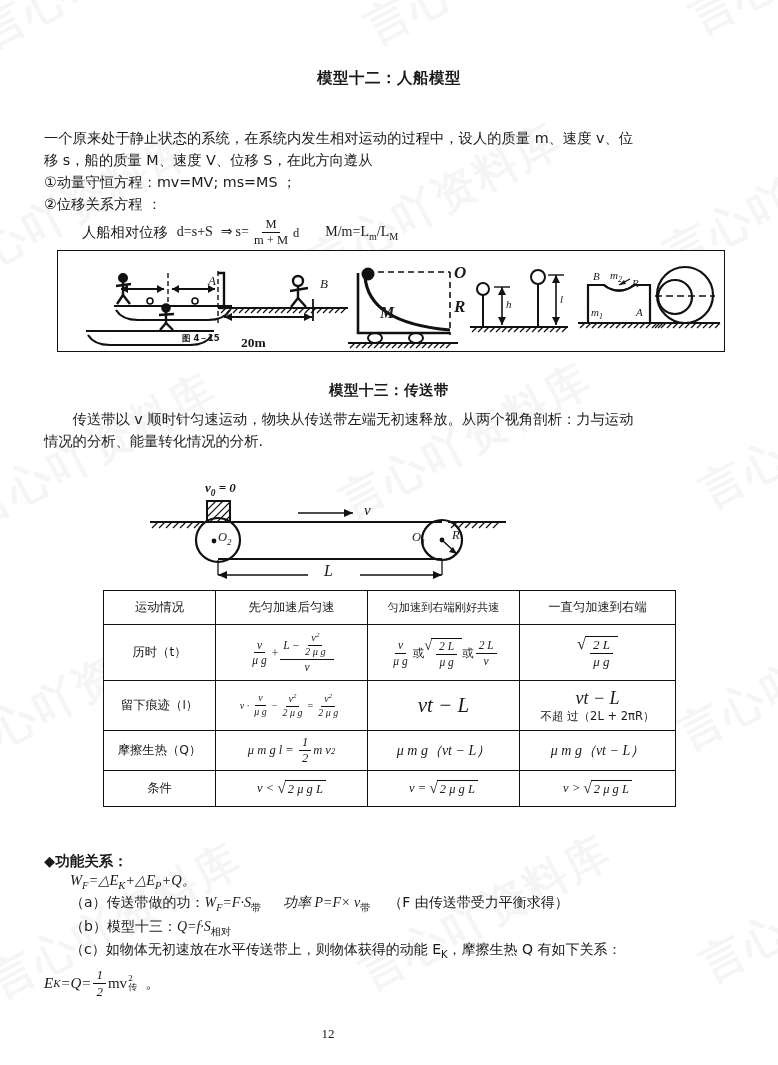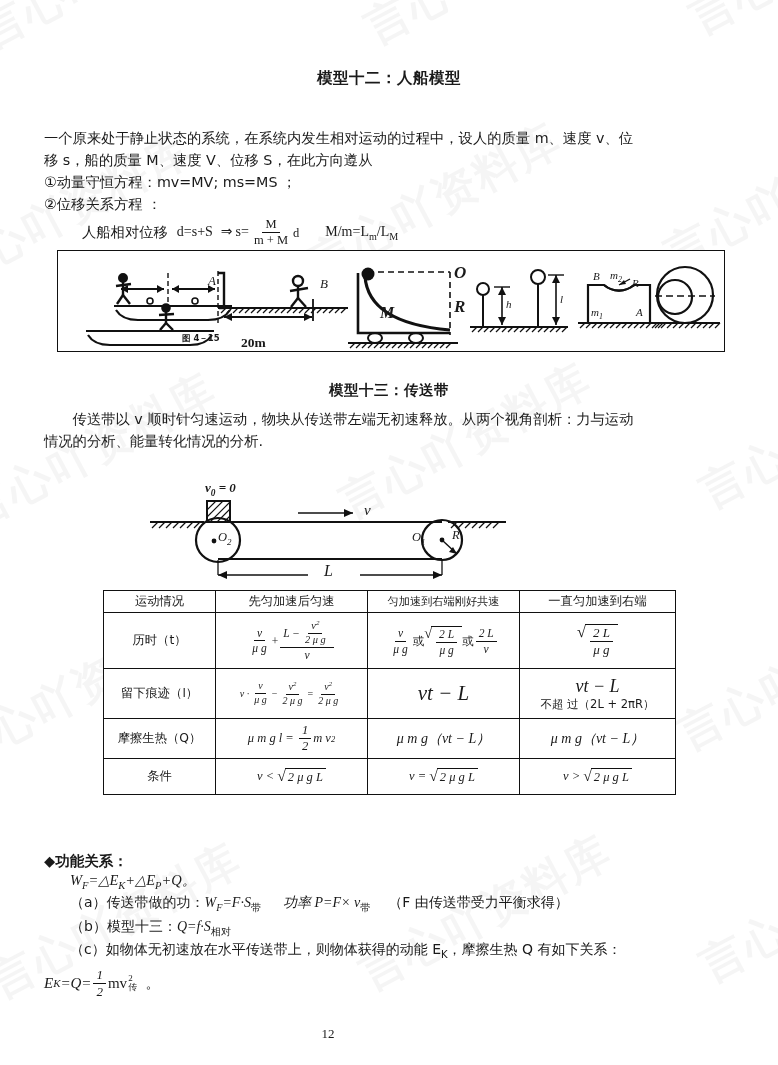--- a/index.html
+++ b/index.html
@@ -92,21 +92,21 @@
     font-family:"DejaVu Sans", sans-serif;
     padding:3px 4px;
   }
   table.belt td.hdr-col {
     font-size:12.3px;
     font-weight:500;
   }
   table.belt thead td {
     font-size:12.3px;
     font-weight:500;
-    padding:2px 3px;
+    padding:8px 3px;
   }
   table.belt td.math {
     font-family:"Liberation Serif", serif;
     font-style:italic;
     font-size:13px;
   }
   .big-ital { font-size:21px; font-style:italic; font-family:"Liberation Serif", serif; }
   .med-ital { font-size:16px; font-style:italic; font-family:"Liberation Serif", serif; }
   .note-cn { font-family:"DejaVu Sans", sans-serif; font-style:normal; font-size:11.5px; }
   .pagenum {

